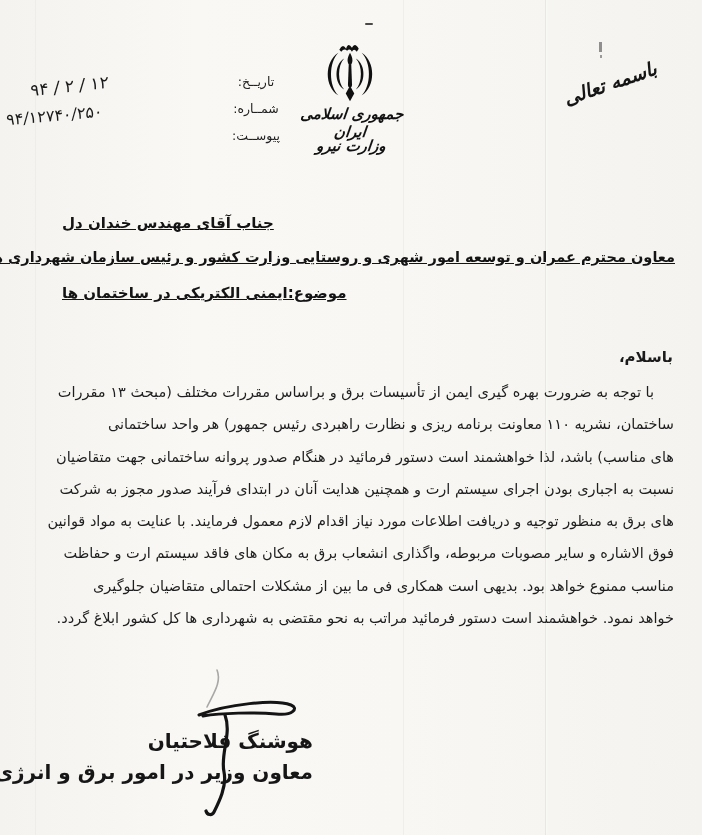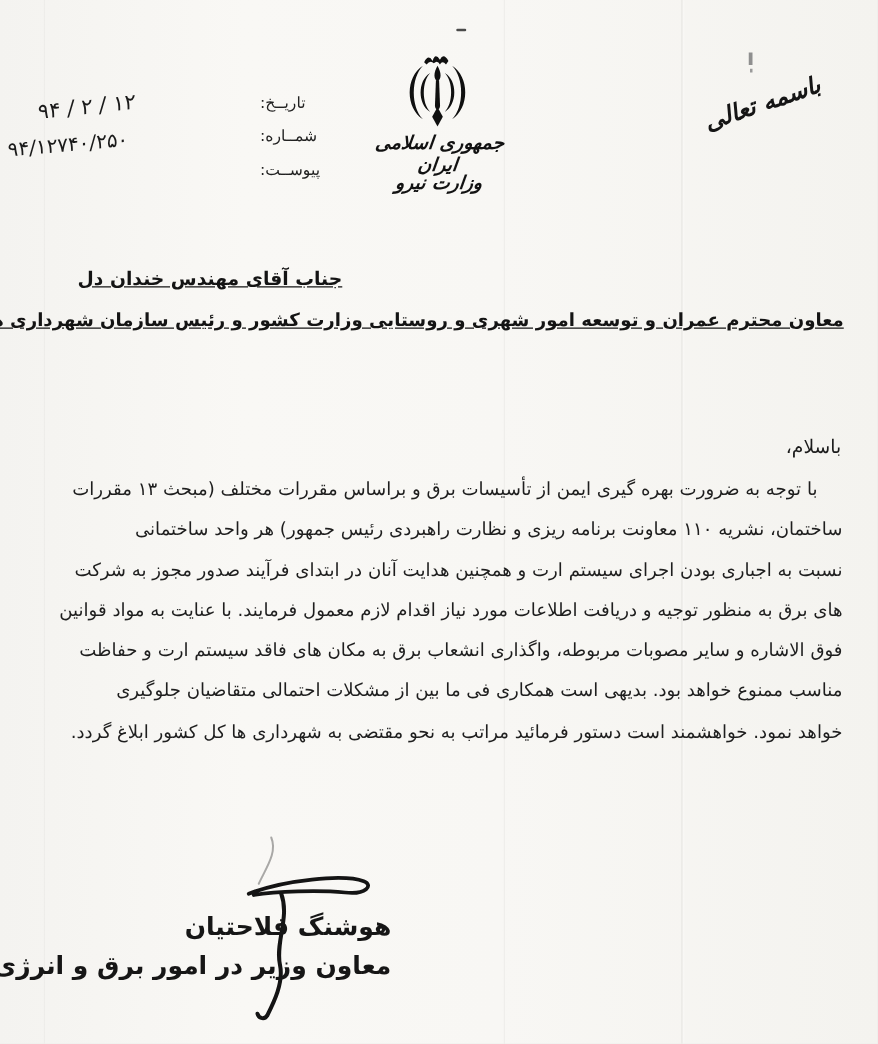--- a/index.html
+++ b/index.html
@@ -35,38 +35,38 @@
     direction:rtl;text-align:center;transform:skewX(-6deg);
     color:#121212;
   }
   .org2{
     position:absolute;left:305px;top:137px;width:92px;
     font-size:15px;font-weight:bold;font-style:italic;
     direction:rtl;text-align:center;transform:skewX(-6deg);
     color:#121212;
   }
   
-  .meta{position:absolute;right:446px;top:74px;direction:rtl;text-align:left;}
+  .meta{position:absolute;right:422px;top:74px;direction:rtl;text-align:center;}
   .meta .row{height:27px;font-size:12.5px;color:#222;letter-spacing:0.5px;}
   .hand{
     position:absolute;direction:ltr;unicode-bidi:bidi-override;
     font-size:16px;color:#1a1a1a;letter-spacing:3px;white-space:nowrap;
     font-weight:500;
   }
   .hand.date{left:30px;top:76px;transform:rotate(-6deg) skewX(-6deg);font-size:17px;}
   .hand.num{left:6px;top:106px;transform:rotate(-5deg) skewX(-4deg);}
   
   .recipient{position:absolute;left:62px;right:27px;top:214px;direction:rtl;}
   .recipient .r-line{white-space:nowrap;text-align:left;font-weight:bold;color:#141414;text-decoration:underline;}
   .r1{font-size:15px;height:35px;}
   .r2{font-size:14.5px;height:35px;}
   .r3{font-size:15px;}
   .salutation{
     position:absolute;right:29px;top:348px;direction:rtl;
-    font-size:15px;color:#1b1b1b;
+    font-size:15px;color:#1b1b1b;font-weight:bold;
   }
   
   .body-block{position:absolute;left:62px;right:28px;top:380px;direction:rtl;}
   .b-line{
     height:32.3px;line-height:24px;font-size:14.5px;color:#1e1e1e;
     white-space:nowrap;text-align:right;
   }
   .b-line.indent{padding-right:20px;margin-left:17px;}
   
   .sig-name{
@@ -116,27 +116,29 @@
     <div class="row">تاریــخ:</div>
     <div class="row">شمــاره:</div>
     <div class="row">پیوســت:</div>
   </div>
   <div class="hand date">۹۴ / ۲ / ۱۲</div>
   <div class="hand num">۹۴/۱۲۷۴۰/۲۵۰</div>
 
   <div class="recipient">
     <div class="r-line r1">جناب آقای مهندس خندان دل</div>
     <div class="r-line r2">معاون محترم عمران و توسعه امور شهری و روستایی وزارت کشور و رئیس سازمان شهرداری ها و دهیاری ها</div>
+    <div class="r-line r3">موضوع:ایمنی الکتریکی در ساختمان ها</div>
   </div>
 
   <div class="salutation">باسلام،</div>
 
   <div class="body-block">
     <div class="b-line indent">با توجه به ضرورت بهره گیری ایمن از تأسیسات برق و براساس مقررات مختلف (مبحث ۱۳ مقررات</div>
     <div class="b-line">ساختمان، نشریه ۱۱۰ معاونت برنامه ریزی و نظارت راهبردی رئیس جمهور) هر واحد ساختمانی</div>
+    <div class="b-line">های مناسب) باشد، لذا خواهشمند است دستور فرمائید در هنگام صدور پروانه ساختمانی جهت متقاضیان</div>
     <div class="b-line">نسبت به اجباری بودن اجرای سیستم ارت و همچنین هدایت آنان در ابتدای فرآیند صدور مجوز به شرکت</div>
     <div class="b-line">های برق به منظور توجیه و دریافت اطلاعات مورد نیاز اقدام لازم معمول فرمایند. با عنایت به مواد قوانین</div>
     <div class="b-line">فوق الاشاره و سایر مصوبات مربوطه، واگذاری انشعاب برق به مکان های فاقد سیستم ارت و حفاظت</div>
     <div class="b-line">مناسب ممنوع خواهد بود. بدیهی است همکاری فی ما بین از مشکلات احتمالی متقاضیان جلوگیری</div>
     <div class="b-line">خواهد نمود. خواهشمند است دستور فرمائید مراتب به نحو مقتضی به شهرداری ها کل کشور ابلاغ گردد.</div>
   </div>
 
   <svg class="sig-scribble" viewBox="0 0 260 160">
     <g fill="none" stroke="#141414" stroke-linecap="round">
       <path d="M122,8 C127,20 118,32 112,45" stroke-width="1.6" opacity="0.35"></path>

